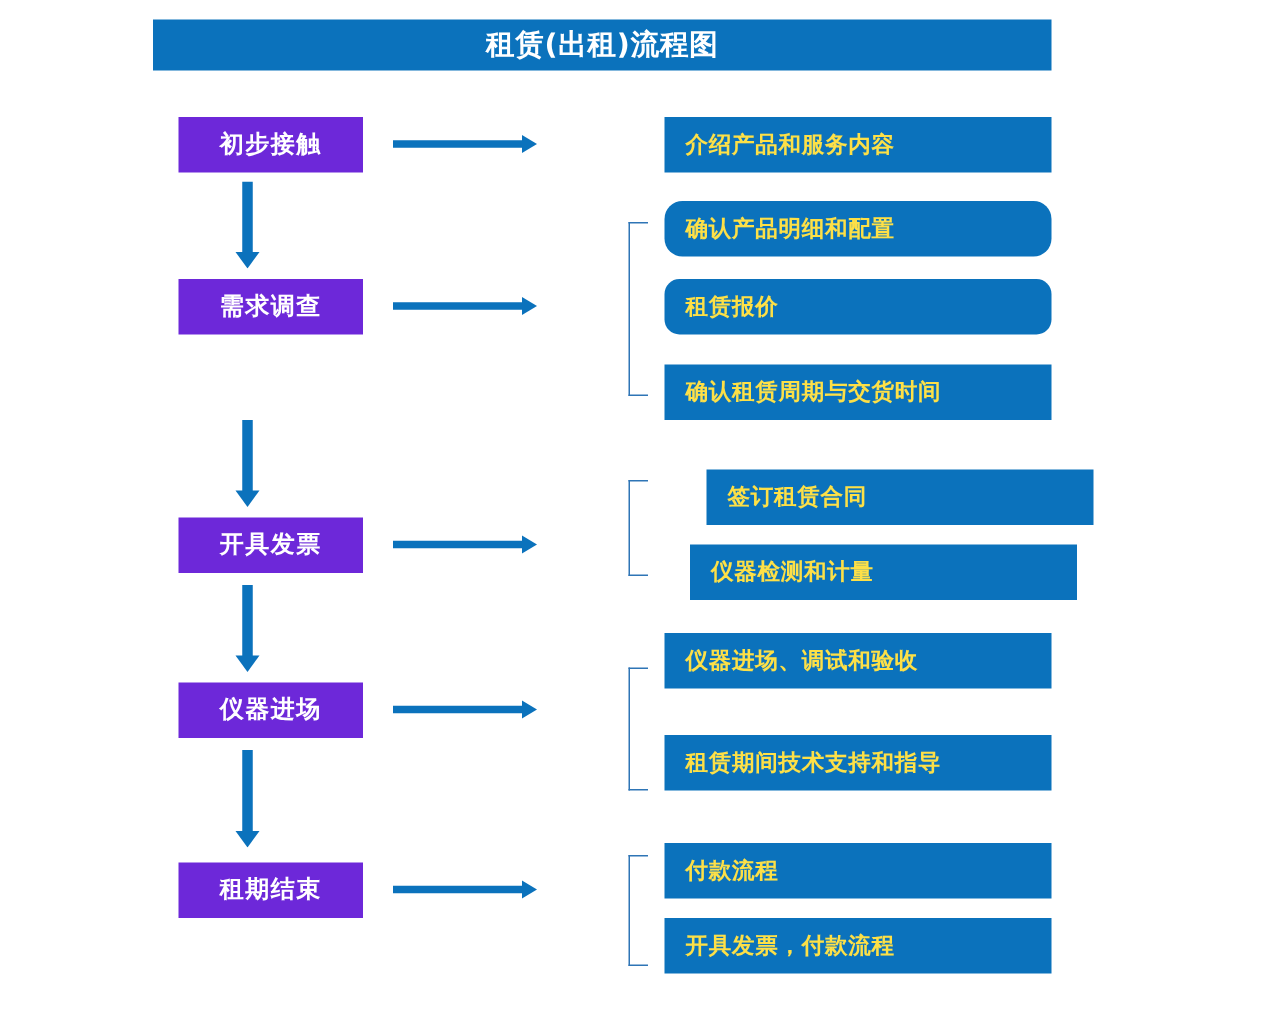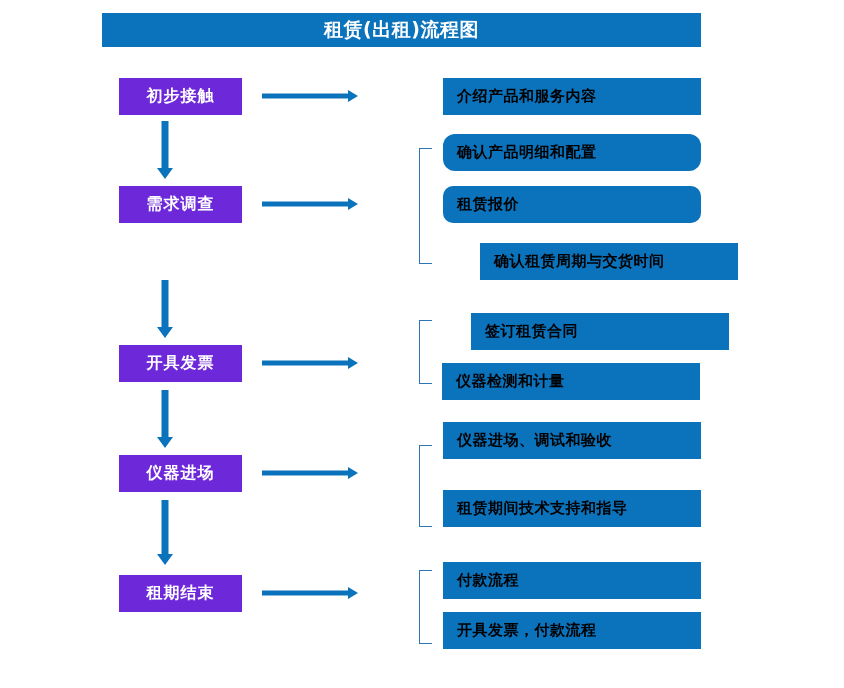--- a/index.html
+++ b/index.html
@@ -47,21 +47,21 @@
     justify-content: center;
     letter-spacing: 1px;
     margin-left: 16px;
   }
   .detail-box {
     position: absolute;
     left: 443px;
     width: 258px;
     height: 37px;
     background: #0B72BC;
-    color: #000000;
+    color: #fde047;
     font-size: 15px;
     font-weight: bold;
     display: flex;
     align-items: center;
     padding-left: 14px;
     box-sizing: border-box;
     letter-spacing: 0.5px;
   }
   .h-arrow {
     position: absolute;
@@ -107,33 +107,33 @@
           <rect x="0" y="4.5" width="87" height="5" fill="#0B72BC"></rect>
           <polygon points="86,1 96,7 86,13" fill="#0B72BC"></polygon>
         </svg></div>
       <div class="v-arrow" style="left: 156px; top: 280px; height: 58px;"><svg width="18" height="58" viewBox="0 0 18 58">
           <rect x="5.5" y="0" width="7" height="48" fill="#0B72BC"></rect>
           <polygon points="1,47 17,47 9,58" fill="#0B72BC"></polygon>
         </svg></div>
       <div class="bracket" style="left: 419px; top: 148px; height: 116px;"></div>
       <div class="detail-box" style="left: 443px; top: 134px; border-radius: 12px;">确认产品明细和配置</div>
       <div class="detail-box" style="left: 443px; top: 186px; border-radius: 10px;">租赁报价</div>
-      <div class="detail-box" style="left: 443px; top: 243px; margin-left: 37px;">确认租赁周期与交货时间</div>
+      <div class="detail-box" style="left: 443px; top: 243px;">确认租赁周期与交货时间</div>
       <div class="stage-box" style="top: 345px; left: 103px;">开具发票</div>
       <div class="h-arrow" style="left: 262px; top: 355px; width: 96px;"><svg width="96" height="14" viewBox="0 0 96 14">
           <rect x="0" y="4.5" width="87" height="5" fill="#0B72BC"></rect>
           <polygon points="86,1 96,7 86,13" fill="#0B72BC"></polygon>
         </svg></div>
       <div class="v-arrow" style="left: 156px; top: 390px; height: 58px;"><svg width="18" height="58" viewBox="0 0 18 58">
           <rect x="5.5" y="0" width="7" height="48" fill="#0B72BC"></rect>
           <polygon points="1,47 17,47 9,58" fill="#0B72BC"></polygon>
         </svg></div>
       <div class="bracket" style="left: 419px; top: 320px; height: 64px;"></div>
       <div class="detail-box" style="left: 443px; top: 313px; margin-left: 28px;">签订租赁合同</div>
-      <div class="detail-box" style="left: 442px; top: 363px;">仪器检测和计量</div>
+      <div class="detail-box" style="left: 460px; top: 363px;">仪器检测和计量</div>
       <div class="stage-box" style="top: 455px; left: 103px;">仪器进场</div>
       <div class="h-arrow" style="left: 262px; top: 465px; width: 96px;"><svg width="96" height="14" viewBox="0 0 96 14">
           <rect x="0" y="4.5" width="87" height="5" fill="#0B72BC"></rect>
           <polygon points="86,1 96,7 86,13" fill="#0B72BC"></polygon>
         </svg></div>
       <div class="v-arrow" style="left: 156px; top: 500px; height: 65px;"><svg width="18" height="65" viewBox="0 0 18 65">
           <rect x="5.5" y="0" width="7" height="55" fill="#0B72BC"></rect>
           <polygon points="1,54 17,54 9,65" fill="#0B72BC"></polygon>
         </svg></div>
       <div class="bracket" style="left: 419px; top: 445px; height: 82px;"></div>

